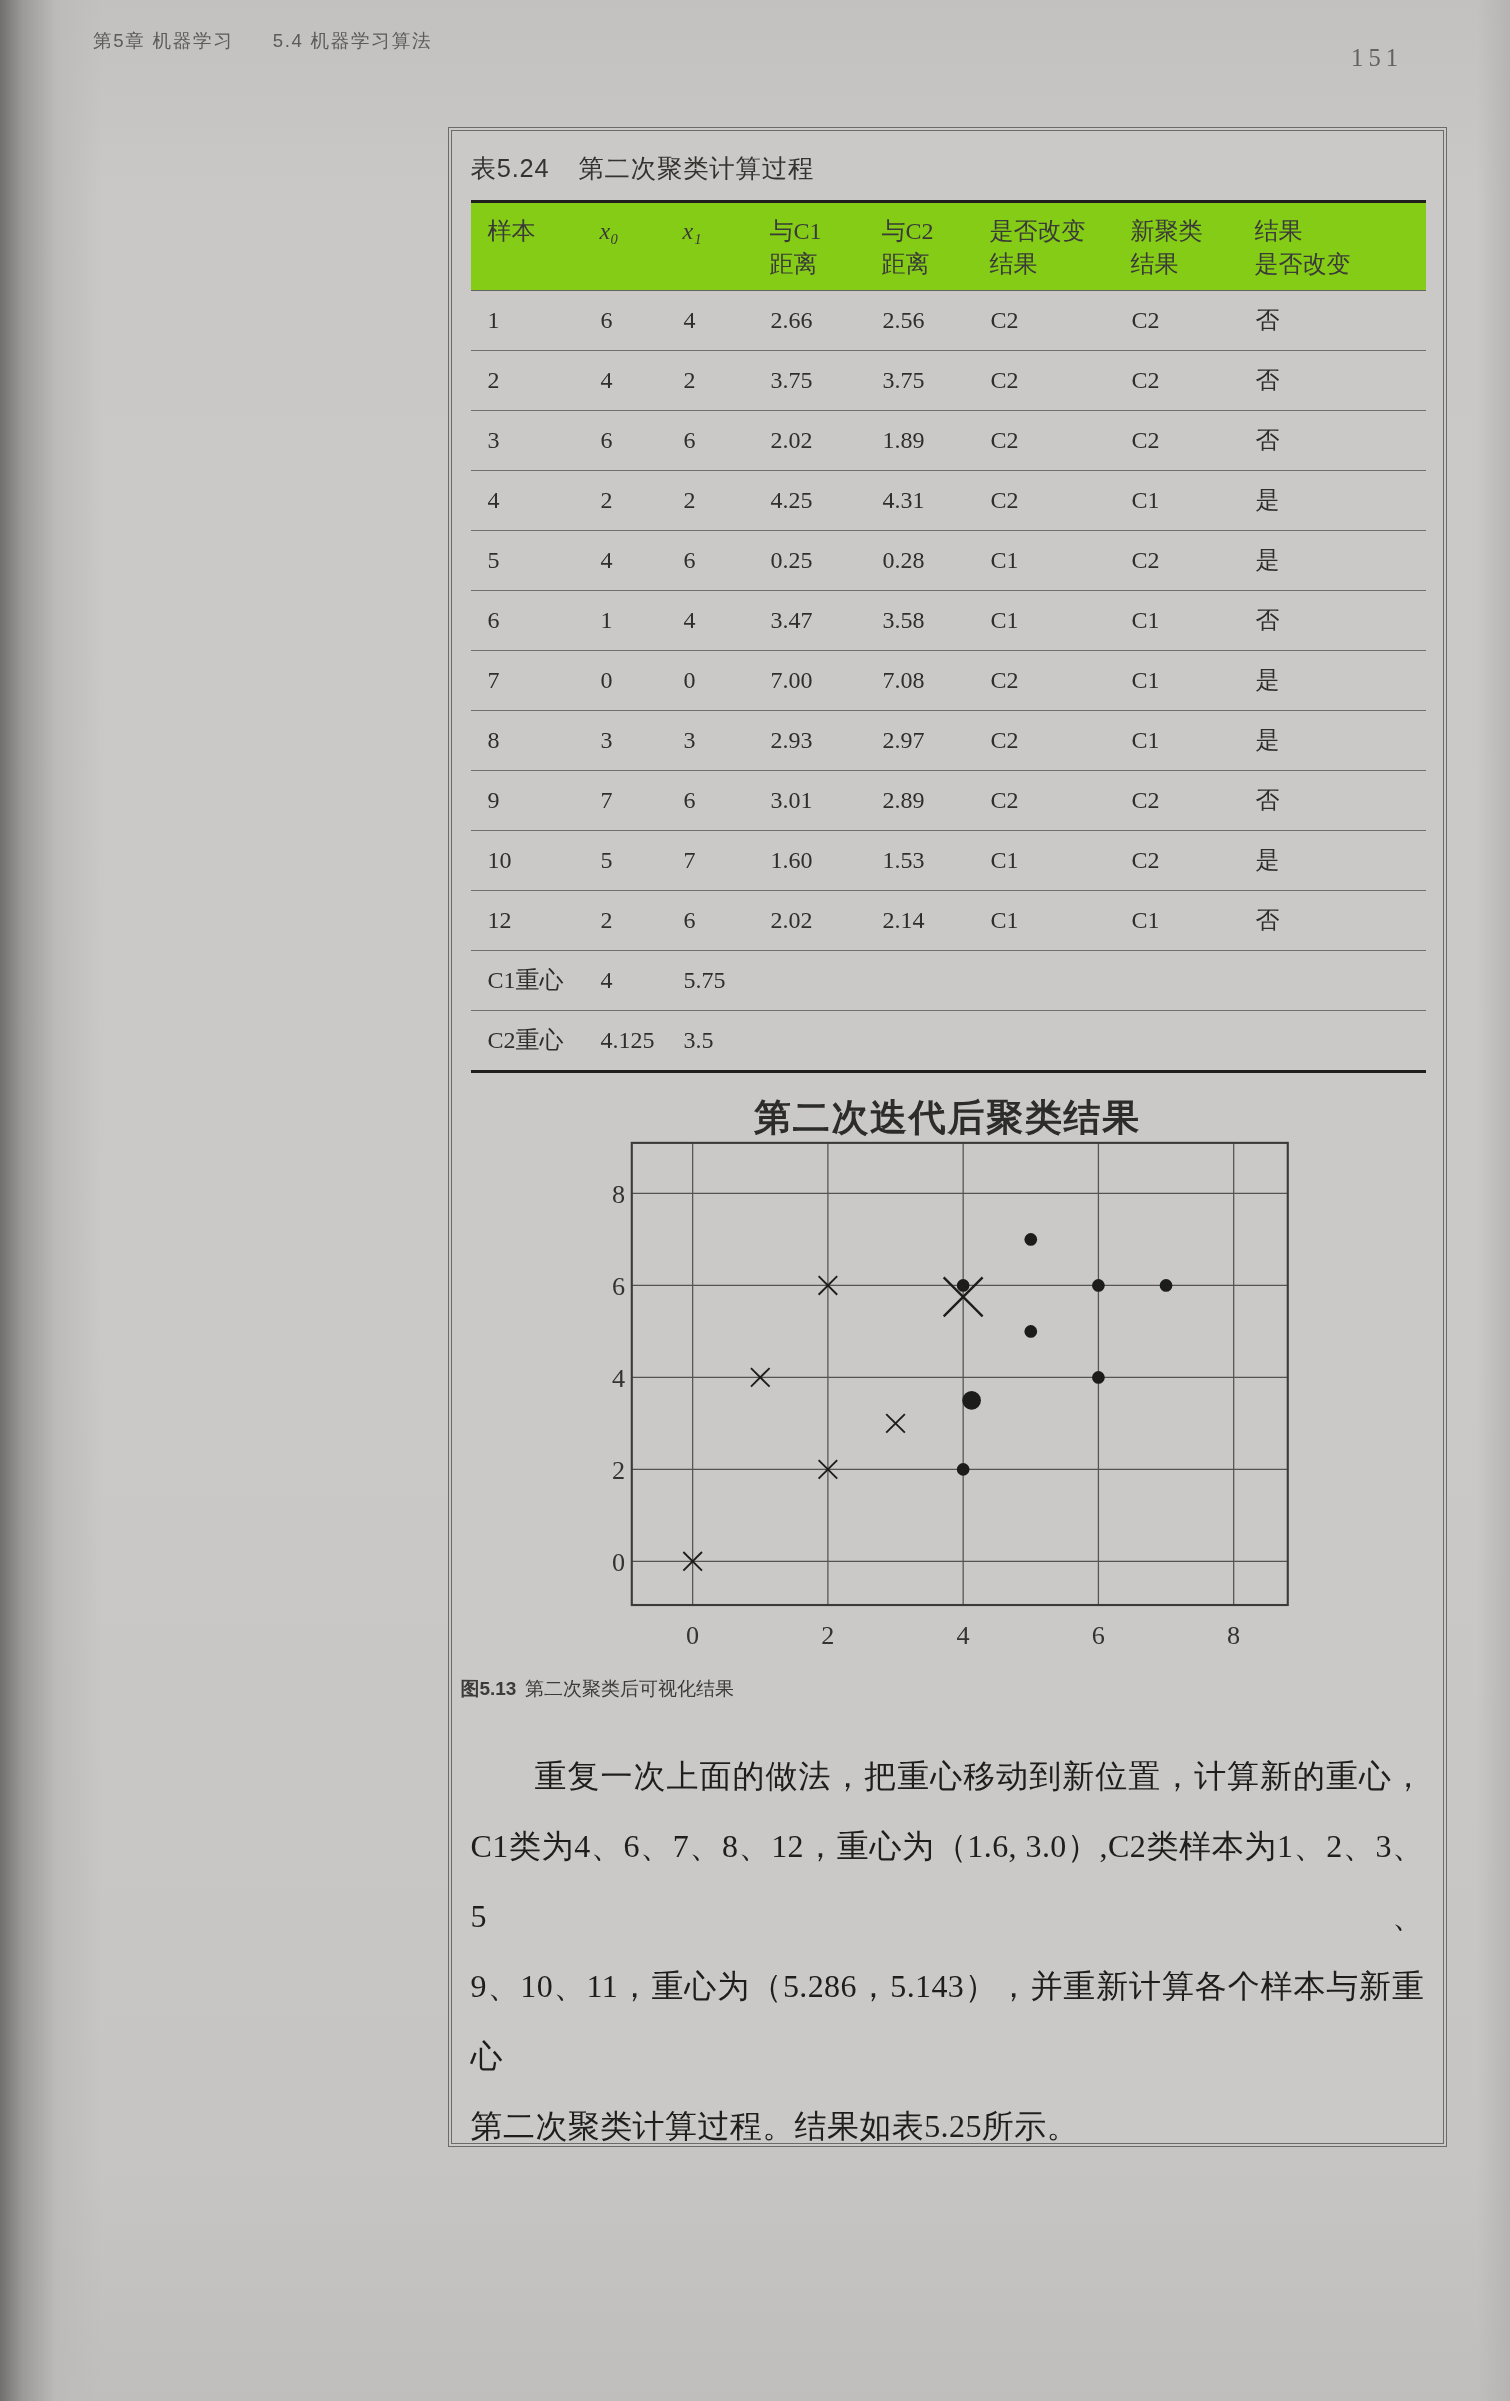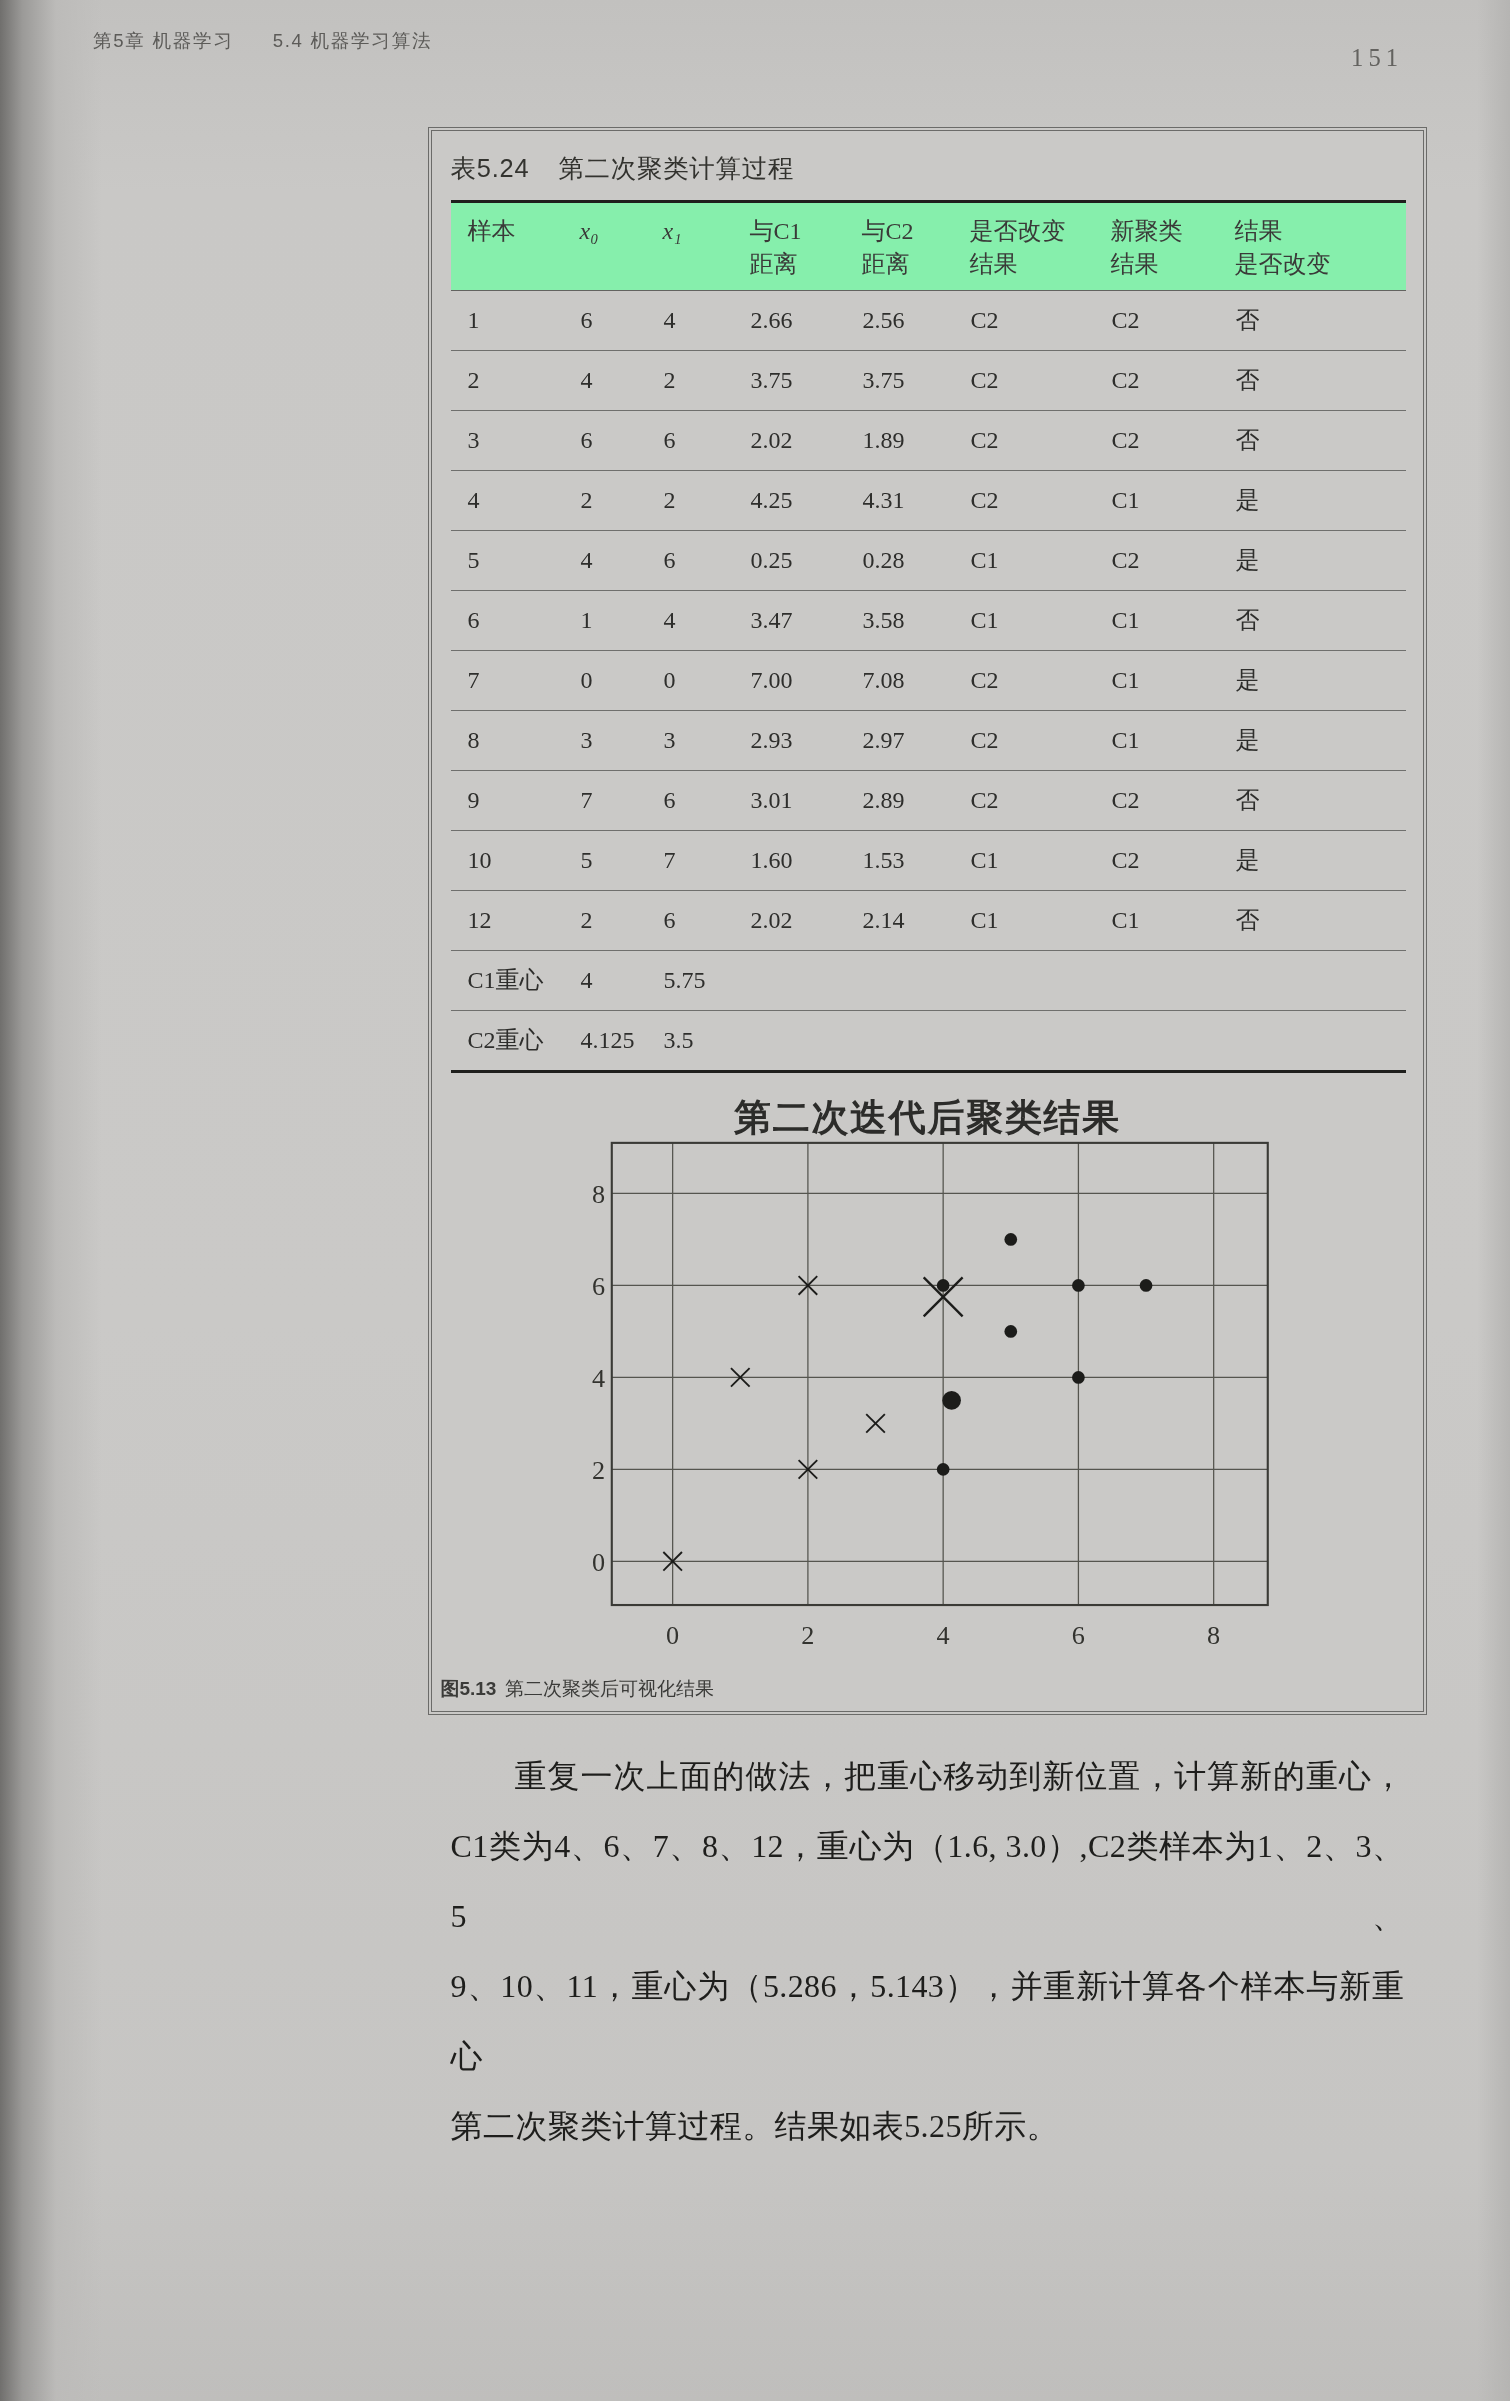--- a/index.html
+++ b/index.html
@@ -21,37 +21,37 @@
     position:absolute;top:20.3px;left:93px;
     font-family:"Liberation Sans","DejaVu Sans",sans-serif;
     font-size:18.6px;color:#5c5b58;letter-spacing:1.7px;white-space:nowrap;margin-top:8px;
   }
   .page-header .section{margin-left:39px;}
   .page-number{
     position:absolute;top:44px;left:1351px;
     font-size:24.6px;color:#63625f;letter-spacing:5.1px;
   }
   .content-box{
-    position:absolute;left:428px;top:127px;width:999px;height:1588px;
+    position:absolute;left:448px;top:127px;width:999px;height:2020px;
     border:4.2px double #6b6b69;background:#cac9c7;box-sizing:border-box;
     padding:20.3px 18.6px 0 18.6px;
   }
   .table-title{
     font-family:"Liberation Sans","DejaVu Sans",sans-serif;
     font-size:25.4px;line-height:34px;color:#33332f;letter-spacing:0.8px;
   }
   .table-title .tnum{margin-right:29px;}
   table.data-table{
     width:955px;margin-top:15.2px;border-collapse:collapse;table-layout:fixed;
     border-top:3.4px solid #1f1f1d;border-bottom:3.4px solid #1f1f1d;
     font-size:24px;
   }
   col.c1{width:129px}col.c2{width:83px}col.c3{width:87px}col.c4{width:112px}
   col.c5{width:108px}col.c6{width:141px}col.c7{width:124px}col.c8{width:171px}
-  thead tr{background:#86efac;border-bottom:0.8px solid #636360;}
+  thead tr{background:#84cc16;border-bottom:0.8px solid #636360;}
   th{
     font-weight:normal;text-align:left;vertical-align:top;
     padding:12px 0 8.5px 0;line-height:33px;height:66px;
     white-space:pre-line;color:#3a3a38;
   }
   th.var{font-style:italic;}
   th:first-child,td:first-child{padding-left:17px;}
   tbody tr{border-bottom:0.8px solid #6f6f6d;}
   tbody tr:last-child{border-bottom:none;}
   td{height:57px;text-align:left;vertical-align:middle;color:#2e2e2c;}

